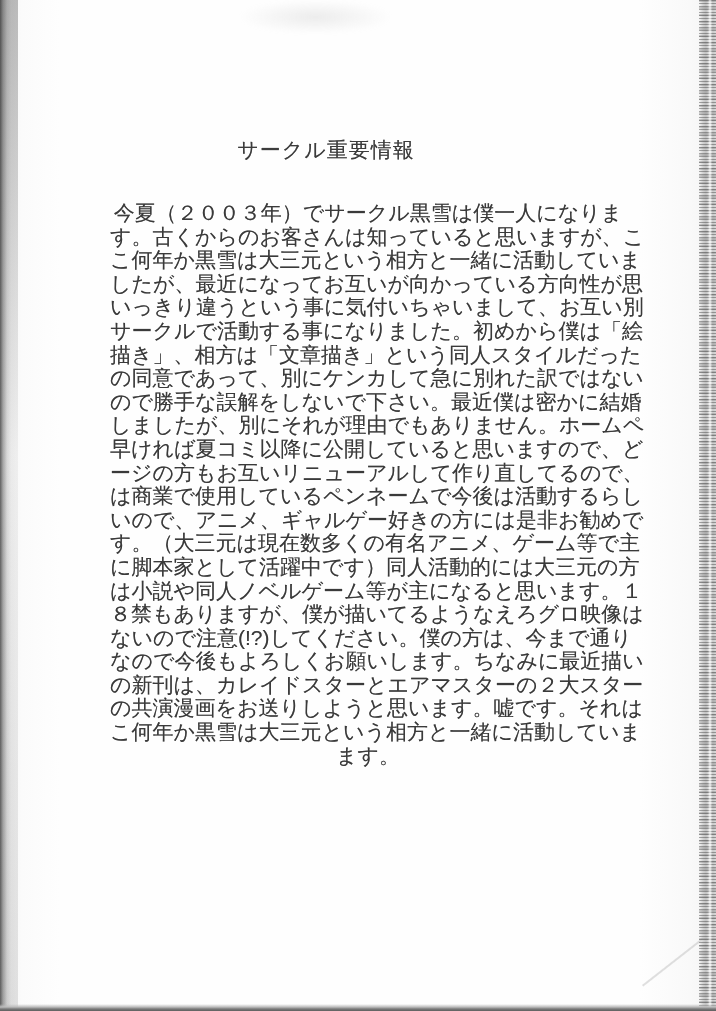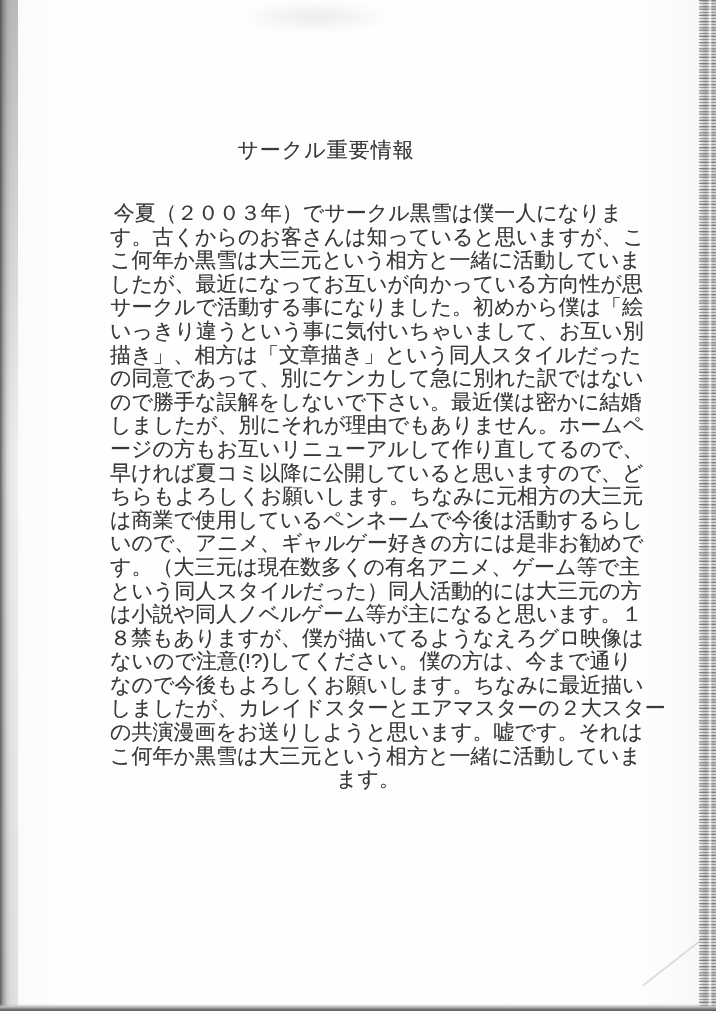--- a/index.html
+++ b/index.html
@@ -114,38 +114,37 @@
 <div class="page">
   <div class="top-smudge"></div>
 
   <div class="page-title">サークル重要情報</div>
 
   <div class="body-text">
       <div class="line">今夏（２００３年）でサークル黒雪は僕一人になりま</div>
       <div class="line">す。古くからのお客さんは知っていると思いますが、こ</div>
       <div class="line">こ何年か黒雪は大三元という相方と一緒に活動していま</div>
       <div class="line">したが、最近になってお互いが向かっている方向性が思</div>
+      <div class="line">いっきり違うという事に気付いちゃいまして、お互い別</div>
       <div class="line">サークルで活動する事になりました。初めから僕は「絵</div>
-      <div class="line">いっきり違うという事に気付いちゃいまして、お互い別</div>
       <div class="line">描き」、相方は「文章描き」という同人スタイルだった</div>
       <div class="line">の同意であって、別にケンカして急に別れた訳ではない</div>
       <div class="line">ので勝手な誤解をしないで下さい。最近僕は密かに結婚</div>
       <div class="line">しましたが、別にそれが理由でもありません。ホームペ</div>
+      <div class="line">早ければ夏コミ以降に公開していると思いますので、ど</div>
       <div class="line">ージの方もお互いリニューアルして作り直してるので、</div>
-      <div class="line">早ければ夏コミ以降に公開していると思いますので、ど</div>
-      <div class="line">ちらもよろしくお願いします。ちなみに元相方の大三元</div>
       <div class="line">は商業で使用しているペンネームで今後は活動するらし</div>
       <div class="line">いので、アニメ、ギャルゲー好きの方には是非お勧めで</div>
       <div class="line">す。（大三元は現在数多くの有名アニメ、ゲーム等で主</div>
-      <div class="line">という同人スタイルだった）同人活動的には大三元の方</div>
+      <div class="line">に脚本家として活躍中です）同人活動的には大三元の方</div>
       <div class="line">は小説や同人ノベルゲーム等が主になると思います。１</div>
       <div class="line">８禁もありますが、僕が描いてるようなえろグロ映像は</div>
       <div class="line">ないので注意(!?)してください。僕の方は、今まで通り</div>
       <div class="line">なので今後もよろしくお願いします。ちなみに最近描い</div>
-      <div class="line">しましたが、カレイドスターとエアマスターの２大スター</div>
+      <div class="line">の新刊は、カレイドスターとエアマスターの２大スター</div>
       <div class="line">の共演漫画をお送りしようと思います。嘘です。それは</div>
       <div class="line">こ何年か黒雪は大三元という相方と一緒に活動していま</div>
       <div class="line">ます。</div>
     </div>
 
   <div class="crease"></div>
   <div class="left-edge"></div>
   <div class="right-edge"></div>
   <div class="bottom-edge"></div>
 </div>

